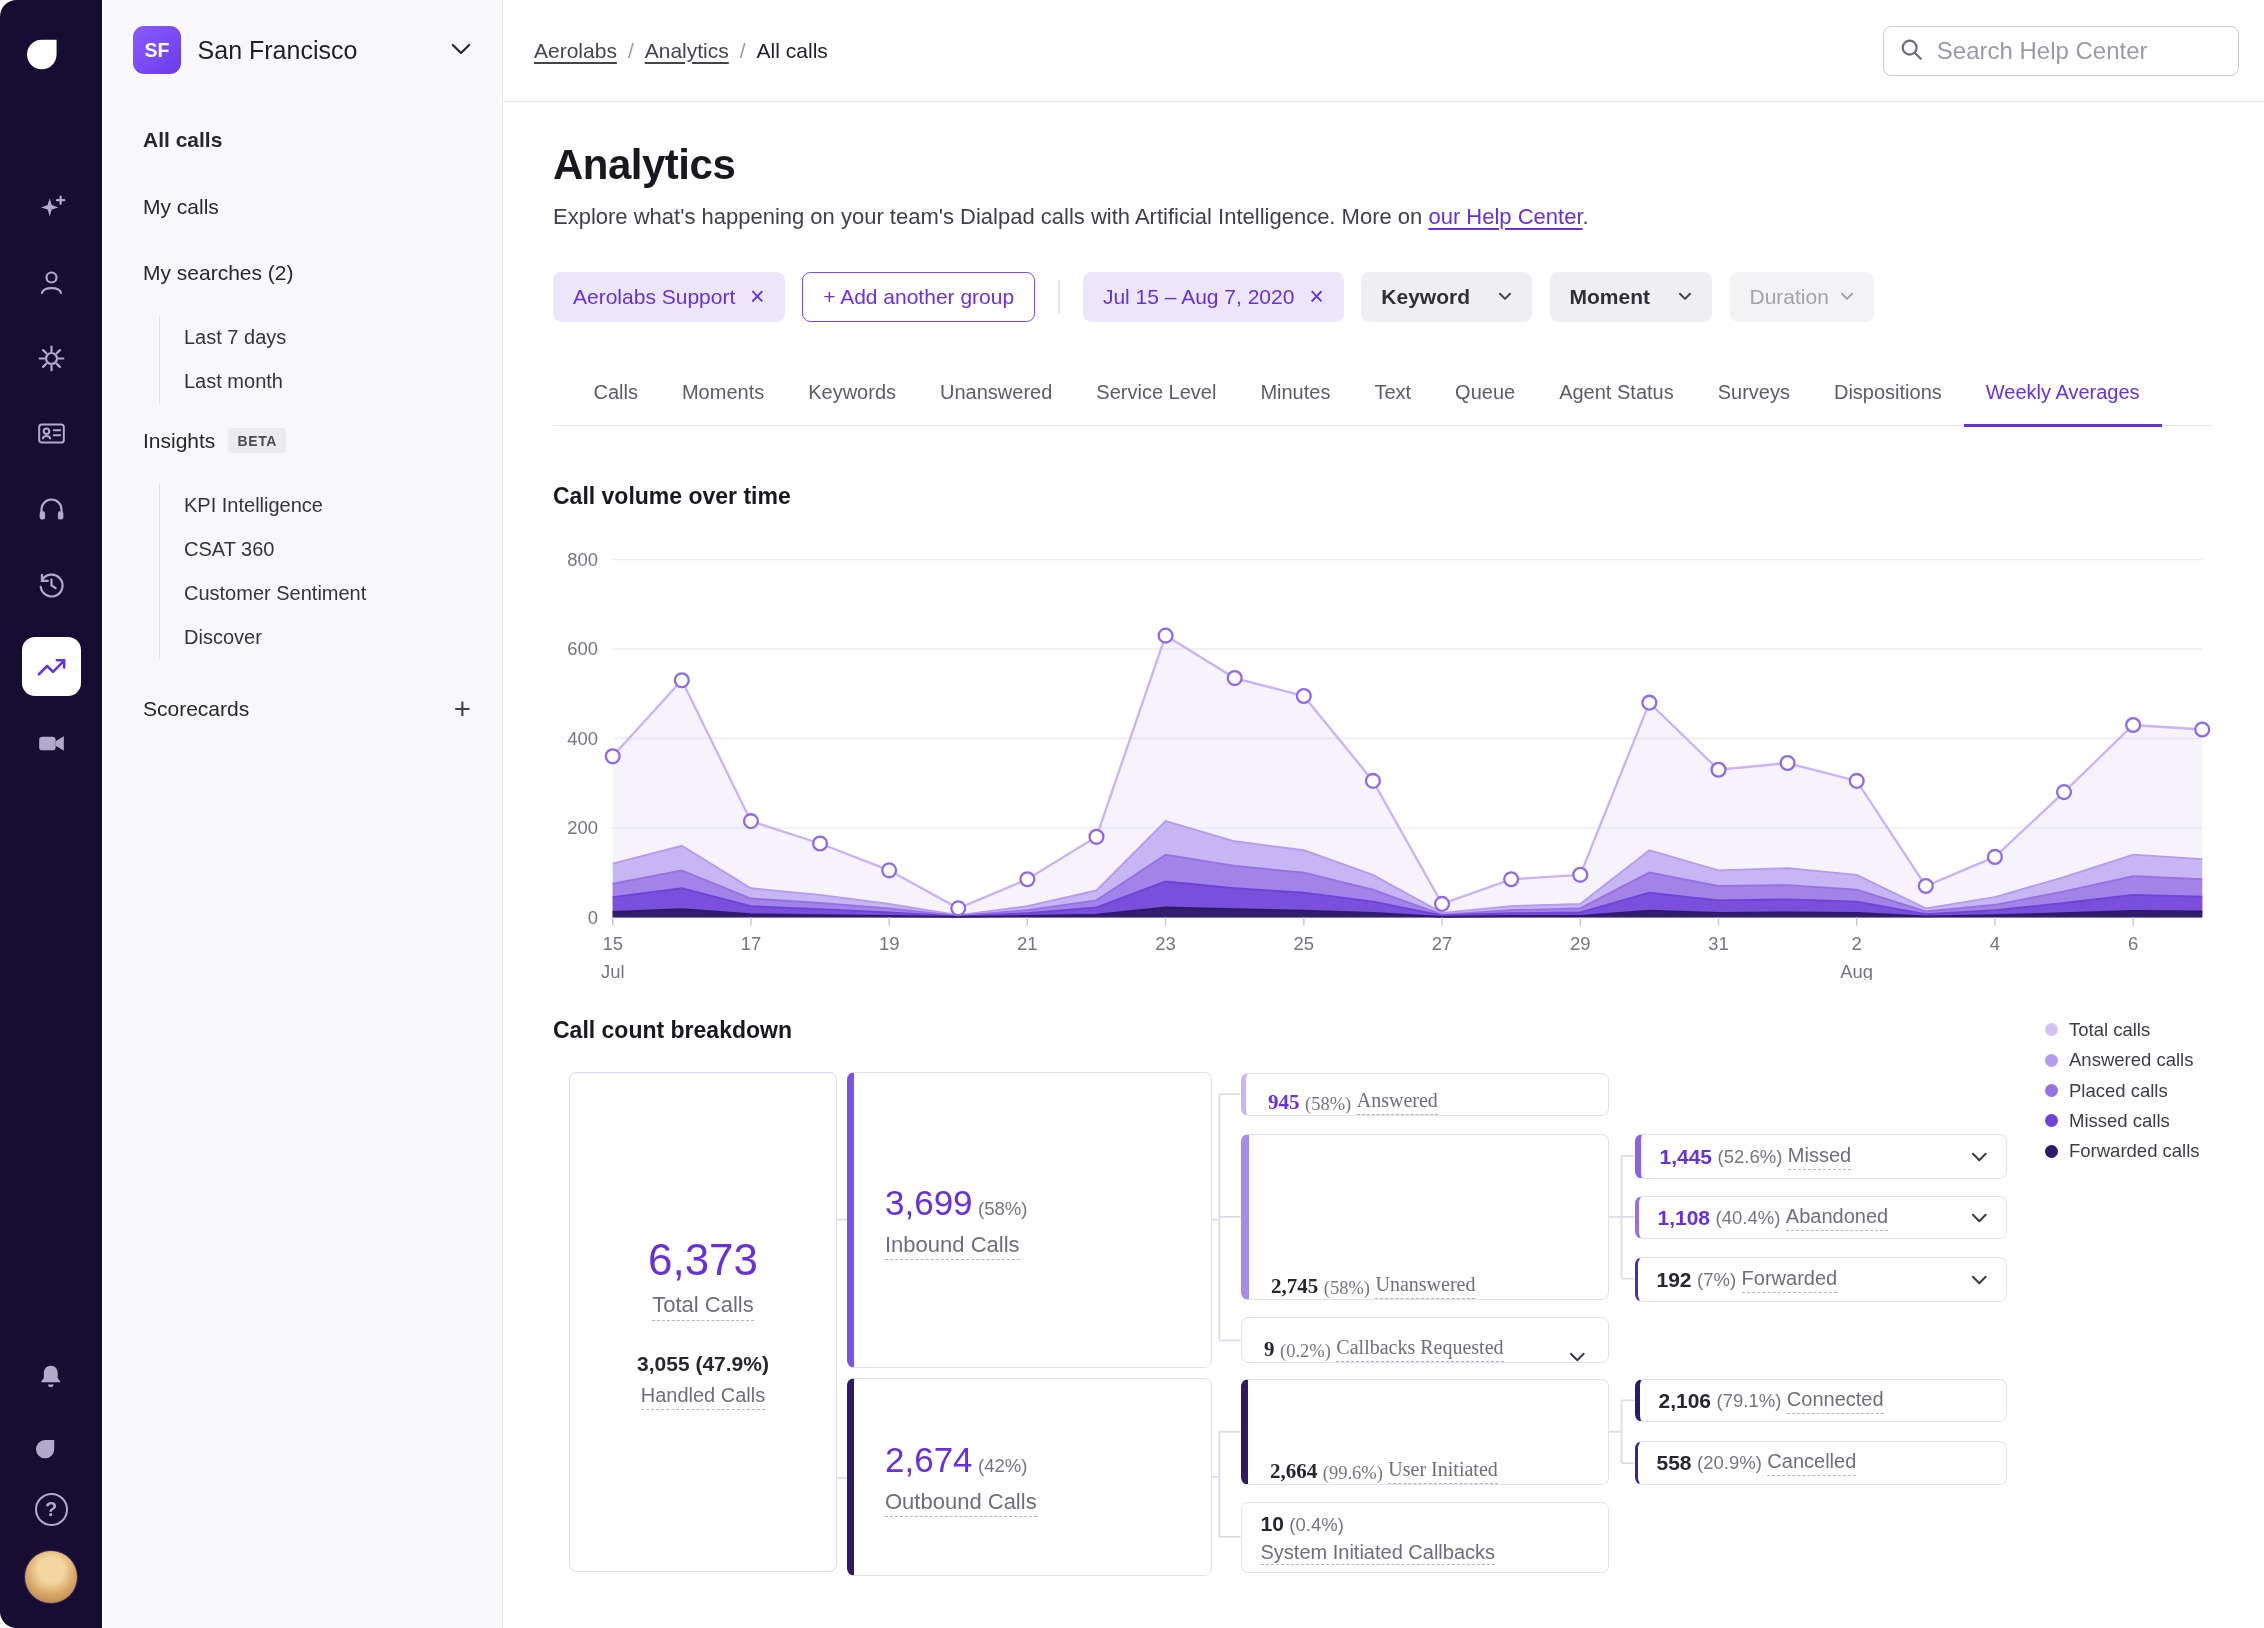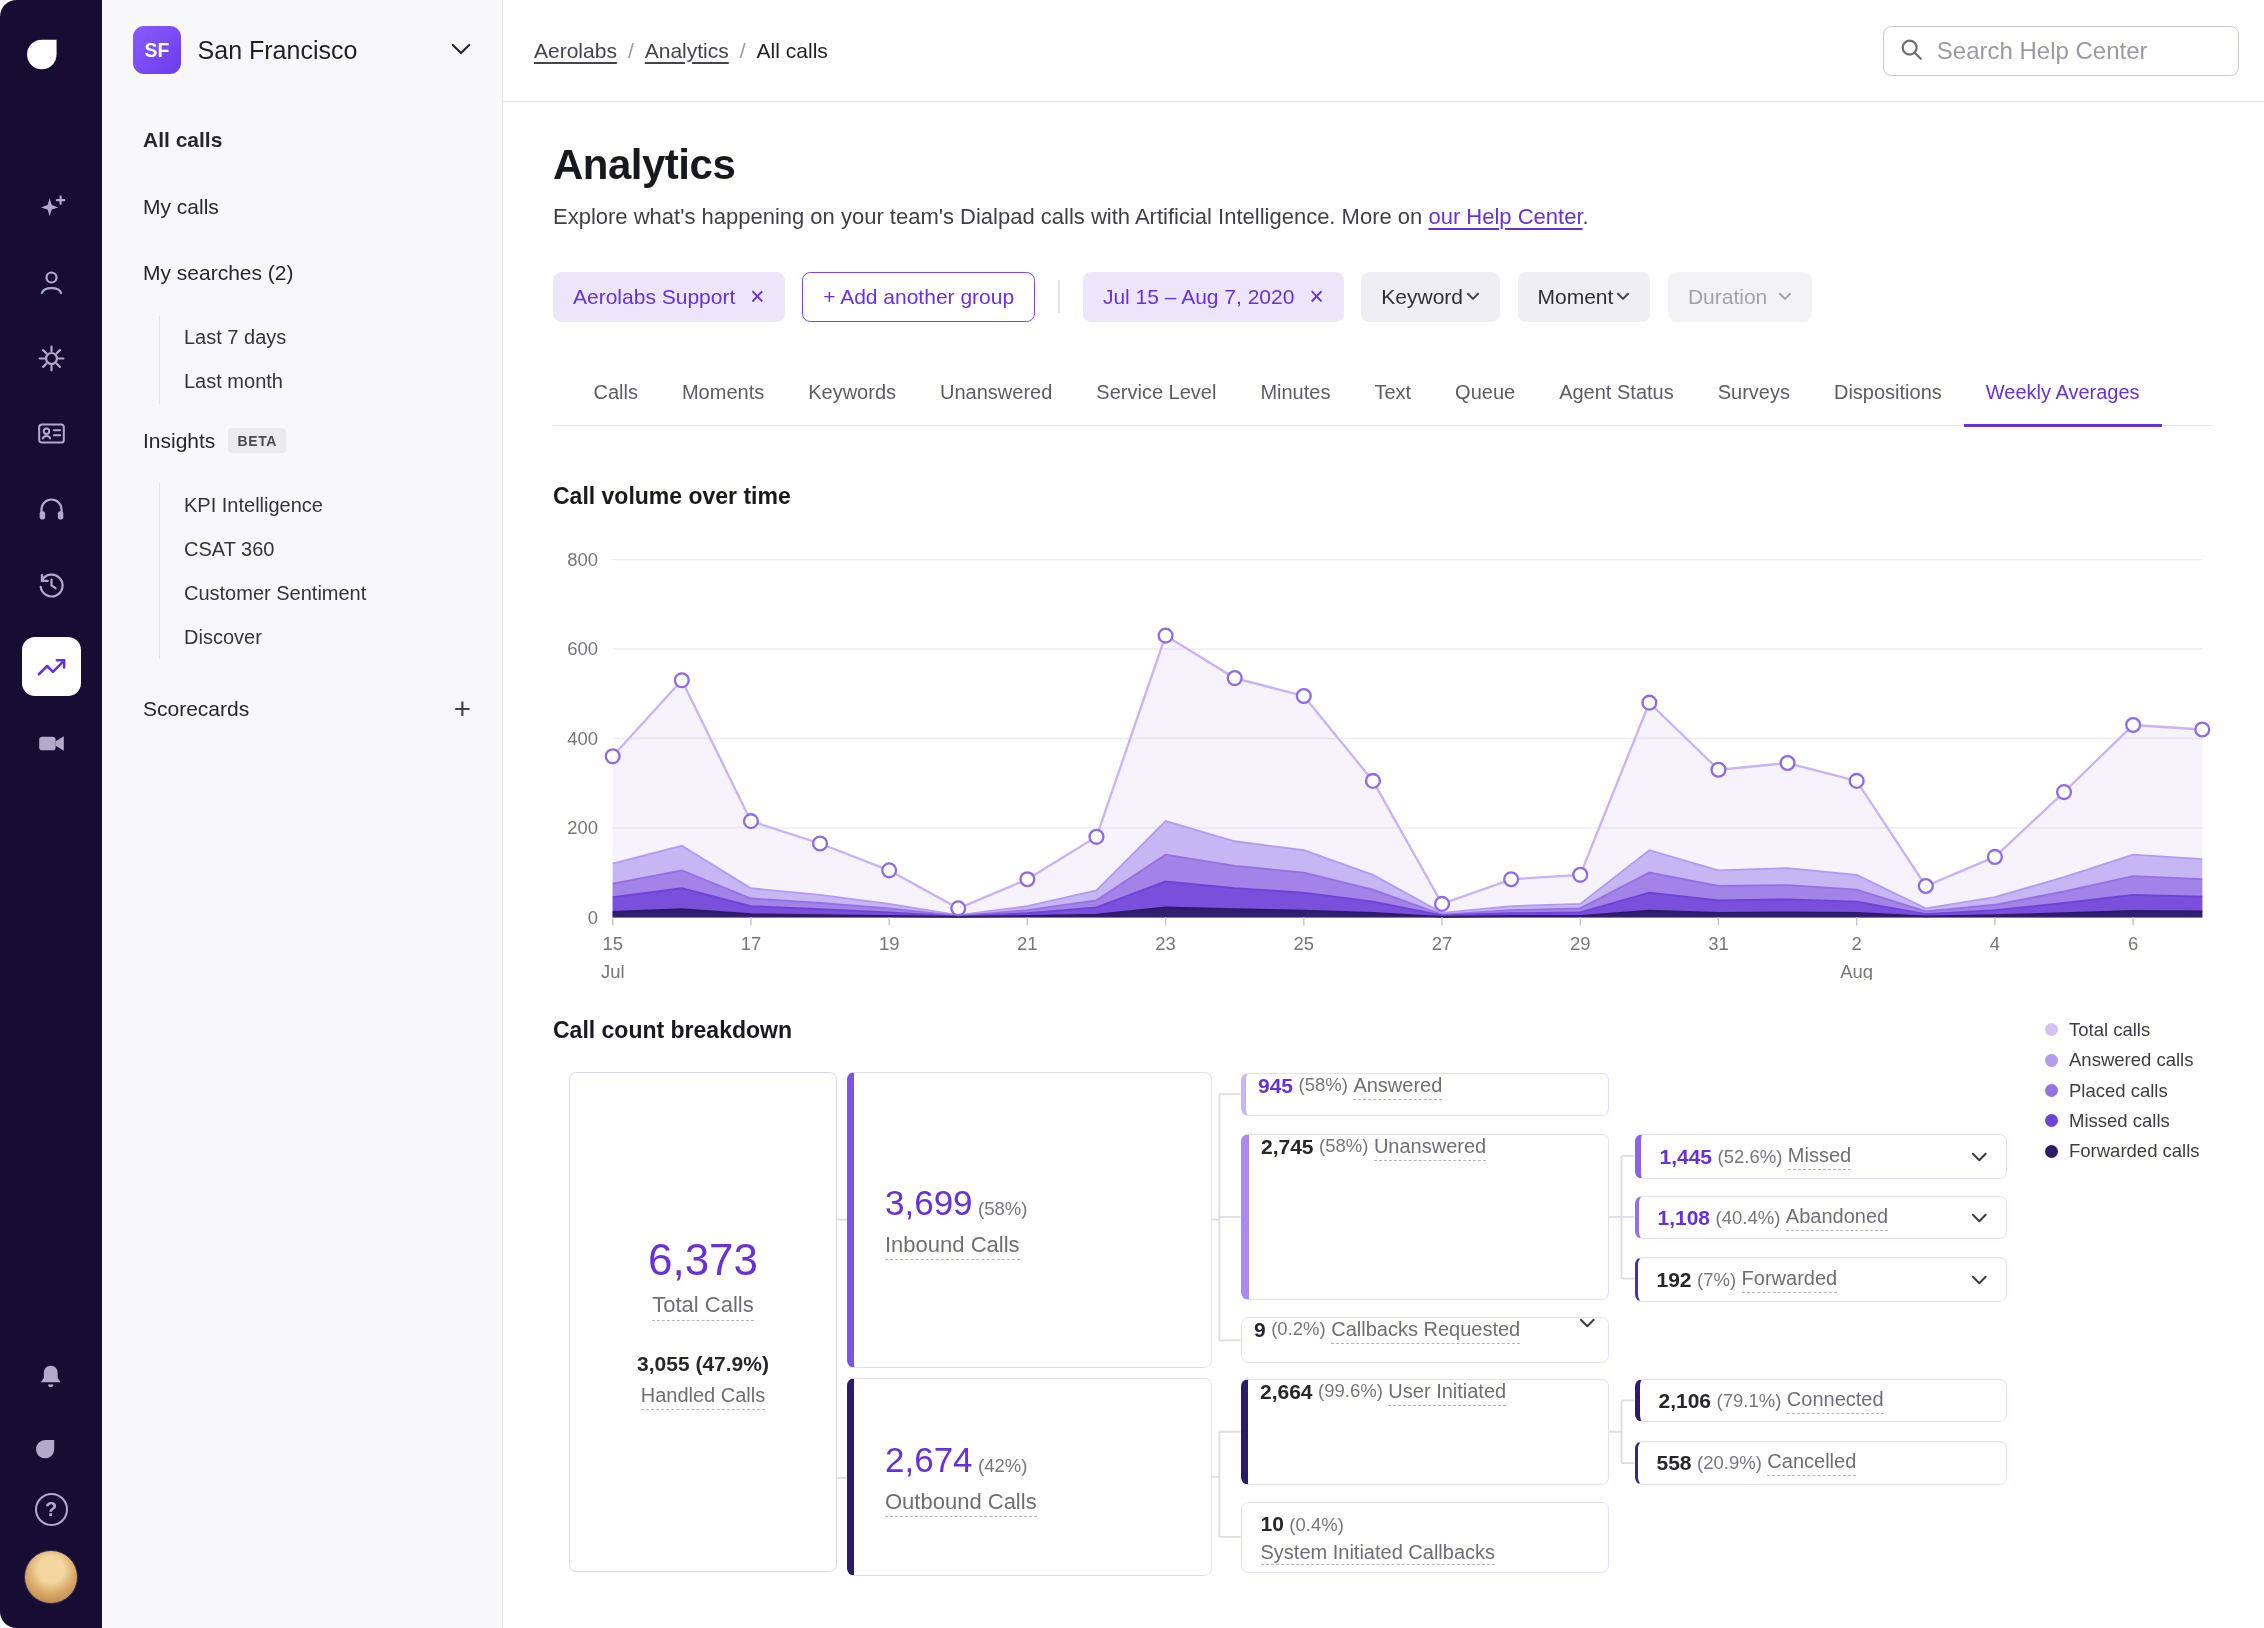--- a/index.html
+++ b/index.html
@@ -44,21 +44,21 @@
   h1.page-title{font-size:42px;font-weight:700;color:#18181F;margin:0 0 14.8px 0;letter-spacing:-0.5px;}
   .subtitle{font-size:22px;color:#3F3F49;margin:0;}
   .subtitle .hc-link{color:#6731D9;text-decoration:underline;text-underline-offset:3.7px;cursor:pointer;}
 
   
   .filters{display:flex;align-items:center;gap:17.5px;margin-top:42px;}
   .chip{height:50px;border-radius:8.3px;display:flex;align-items:center;padding:0 20px;font-size:21px;white-space:nowrap;cursor:pointer;}
   .chip-purple{background:#EDE6FB;color:#6731D9;}
   .chip-close{margin-left:14.8px;font-size:25px;line-height:1;color:#6731D9;cursor:pointer;}
   .chip-outline{background:#fff;border:1.8px solid #7A45F5;color:#6B2FE8;}
-  .chip-gray{background:#EFEFF3;color:#2F2F38;gap:3px;}
+  .chip-gray{background:#EFEFF3;color:#2F2F38;gap:28px;font-weight:bold;}
   .chip-disabled{background:#F3F3F6;color:#A2A2AC;gap:11px;cursor:default;}
   .vdivider{width:1.8px;height:33px;background:#E2E2E8;margin:0 5.5px;}
 
   
   .tabs{display:flex;margin-top:59px;border-bottom:1.8px solid #E6E6EC;padding-left:18.5px;}
   .tab{padding:0 22px 20px 22px;font-size:20px;color:#5C5C66;cursor:pointer;white-space:nowrap;}
   .tab.active{color:#6731D9;font-weight:500;border-bottom:3.7px solid #6731D9;margin-bottom:-1.8px;}
 
   
   .section-title{font-size:23px;font-weight:700;color:#18181F;margin:0;}
@@ -81,21 +81,21 @@
   .lbl{font-size:20px;color:#6E6E78;border-bottom:1.8px dashed #B4B4C2;padding-bottom:1.8px;cursor:help;}
   .lbl.lg{font-size:22px;}
   .chev{margin-left:auto;display:flex;align-items:center;cursor:pointer;padding-left:11px;}
   .bx-total{left:16px;top:0;width:268px;height:500px;flex-direction:column;align-items:center;justify-content:center;text-align:center;border-color:#DCD3F0;gap:7.4px;}
   .bx-total .big{font-size:44px;font-weight:500;}
   .bx-total .sub{font-size:21px;font-weight:700;margin-top:24px;}
   .bx-col2{left:294px;width:365px;flex-direction:column;justify-content:center;padding-left:31px;gap:9.2px;}
   .bx-inbound{top:0;height:296px;border-left:7.4px solid #7C52E8;}
   .bx-outbound{top:306px;height:198px;border-left:7.4px solid #2D1B69;}
   .big2{font-size:35px;font-weight:500;}
-  .bx-row{align-items:flex-start;padding:0 12px;width:368px;left:688px;}
+  .bx-row{align-items:flex-end;padding:0 22px;width:368px;left:688px;font-family:Liberation Serif, serif;}
   .bx-answered{top:0.9px;height:43px;border-left:5.5px solid #C9B5F4;}
   .bx-unanswered{top:62px;height:166px;border-left:8.3px solid #A98BEC;}
   .bx-callbacks{top:245px;height:46px;}
   .bx-user{top:307px;height:106px;border-left:7.4px solid #2D1B69;}
   .bx-system{top:430px;height:71px;left:688px;width:368px;flex-direction:column;justify-content:center;padding:0 18.5px;gap:3.7px;}
   .bx-col4{left:1082px;width:372px;align-items:center;padding:0 18.5px;}
   .bx-missed{top:62px;height:45px;border-left:6.5px solid #8B63E8;}
   .bx-abandoned{top:124px;height:43px;border-left:4.6px solid #9671E3;}
   .bx-forwarded{top:185px;height:45px;border-left:3.7px solid #4A2FA8;}
   .bx-connected{top:307px;height:43px;border-left:5.5px solid #2D1B69;}

